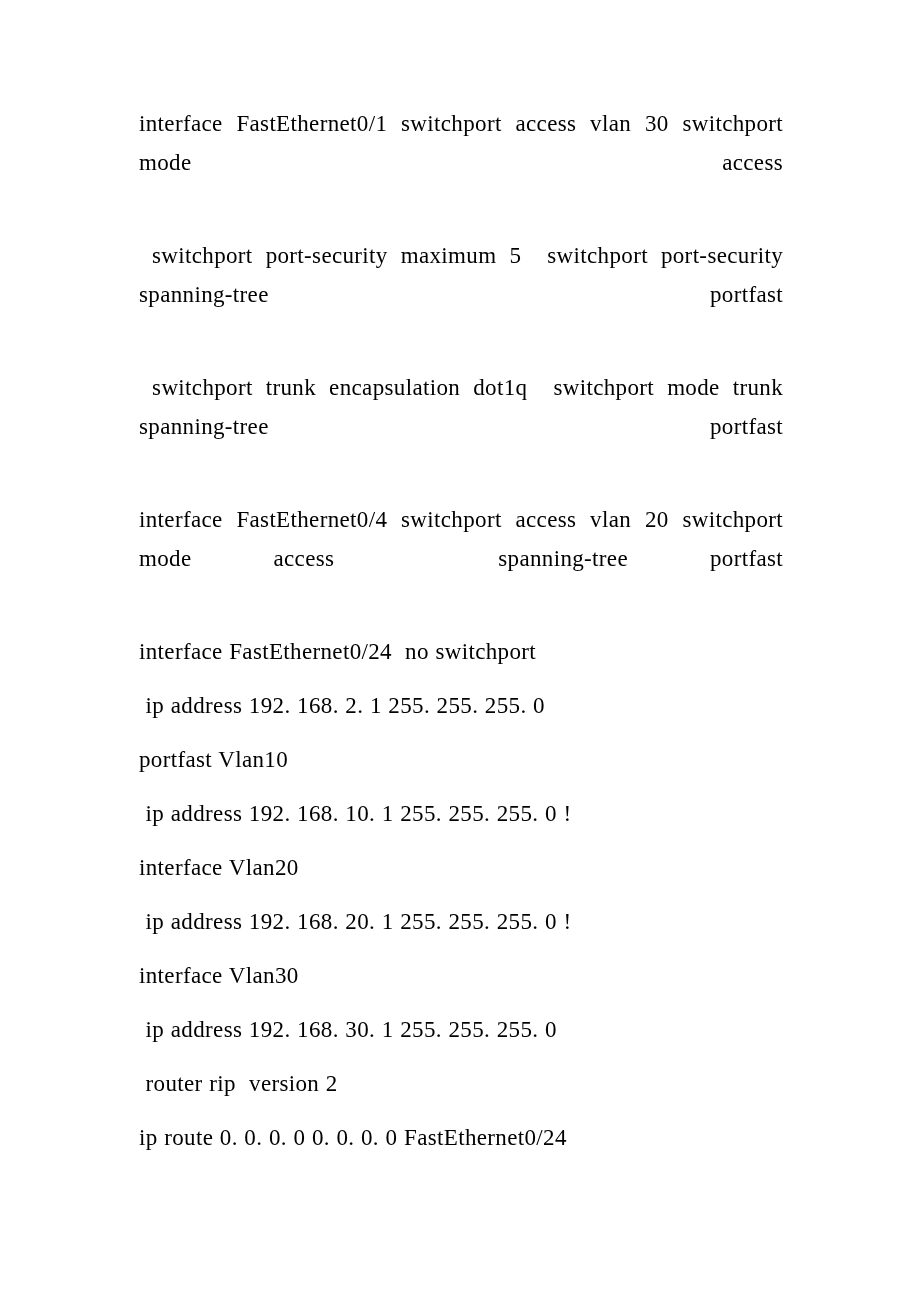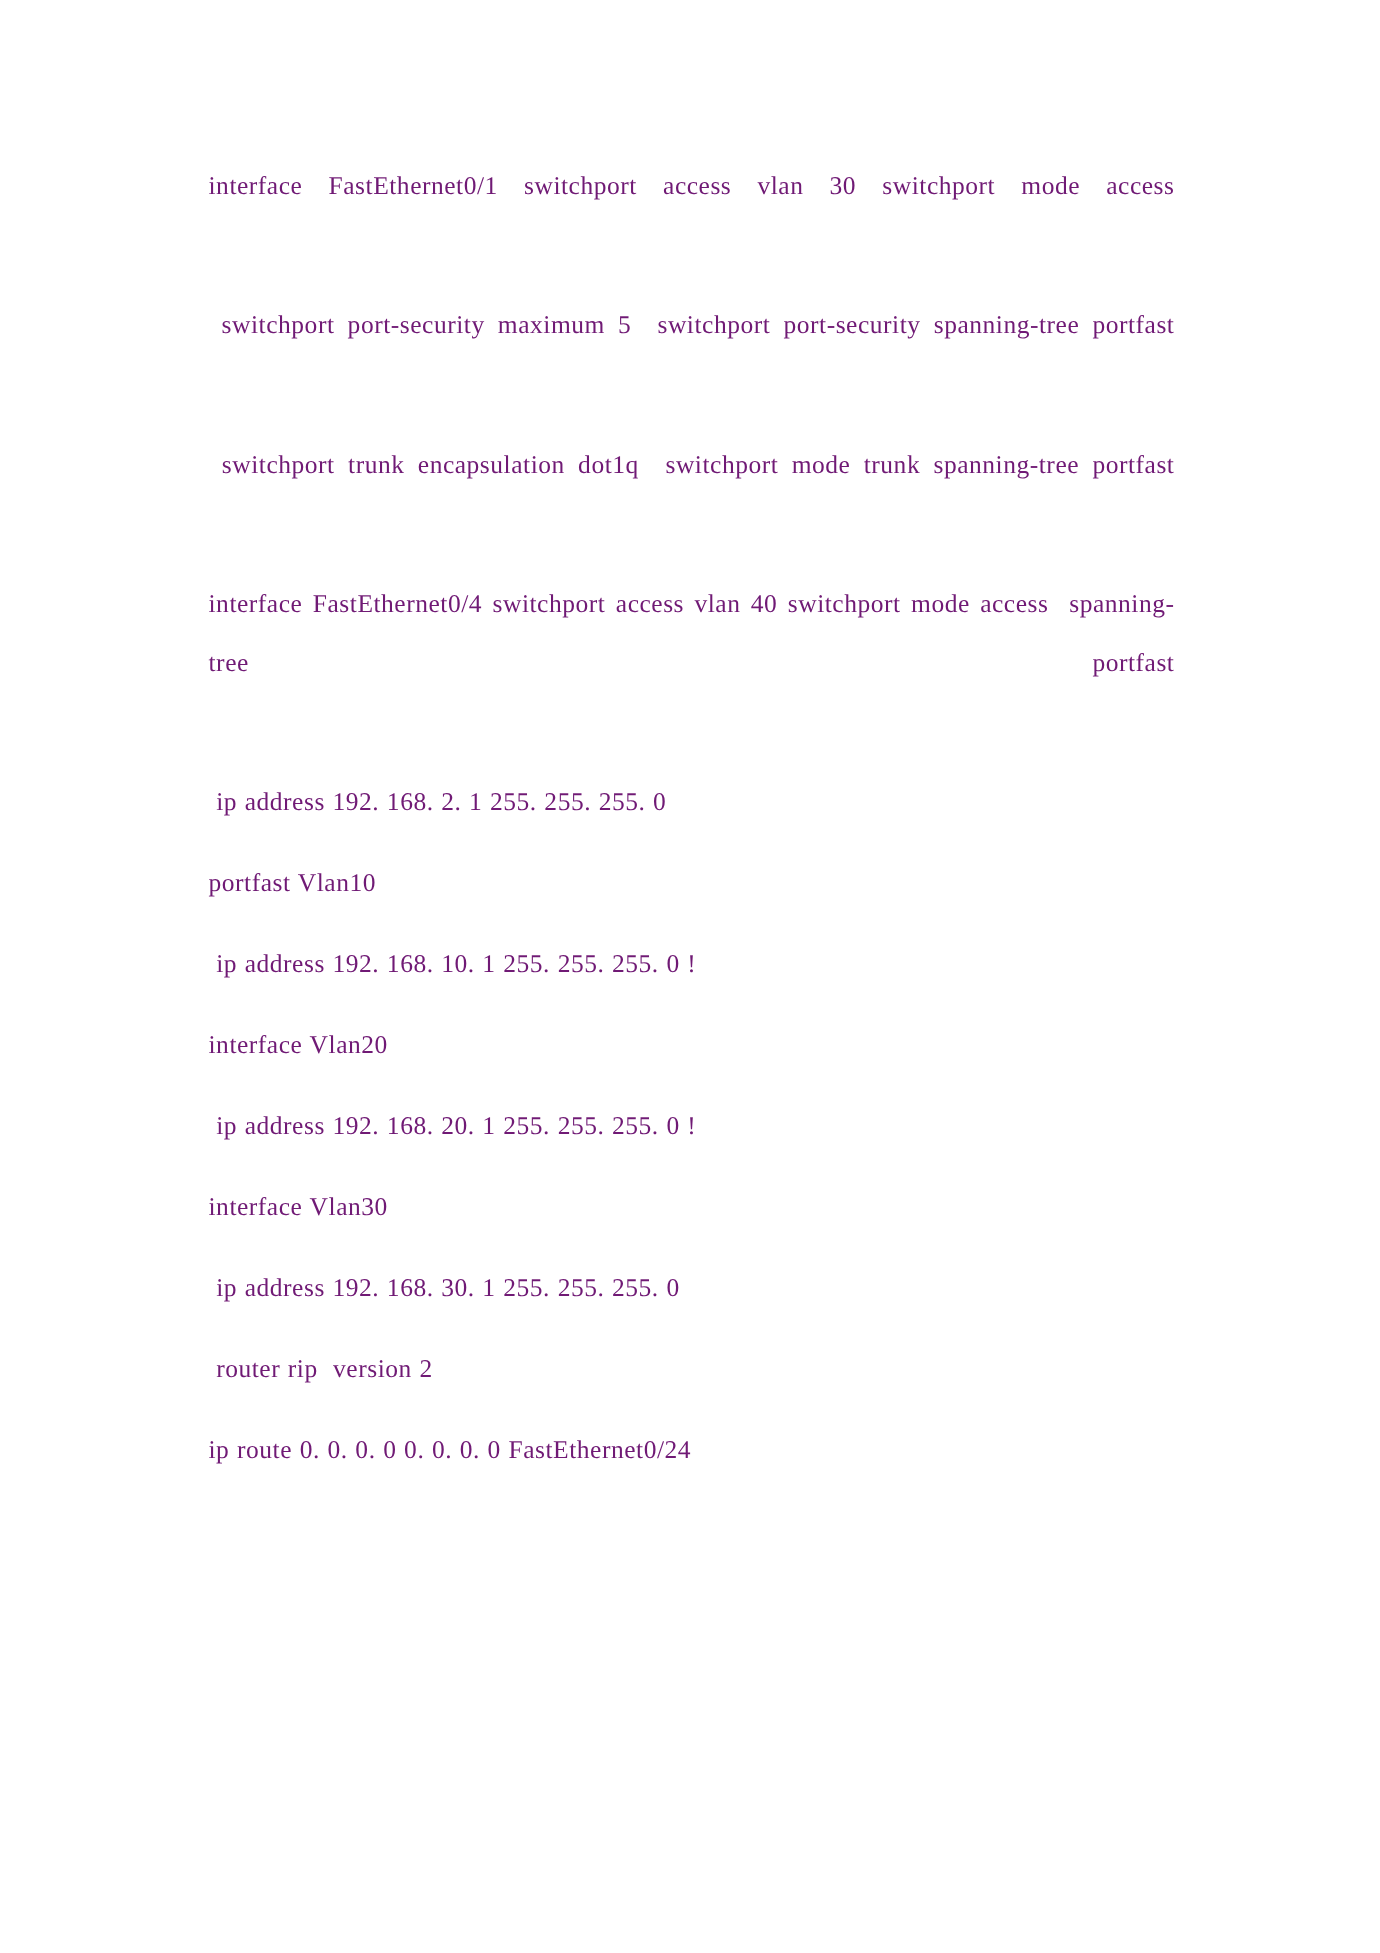--- a/index.html
+++ b/index.html
@@ -22,23 +22,23 @@
     position: absolute;
     left: 139px;
     top: 104px;
     width: 644px;
   }
 
   .config-para {
     margin: 0 0 15px 0;
     padding: 0;
     font-family: "Liberation Serif", "DejaVu Serif", serif;
-    font-size: 17px;
+    font-size: 23px;
     line-height: 39px;
-    color: #701a75;
+    color: #000000;
     text-align: justify;
     text-justify: inter-word;
     white-space: pre-wrap;
     word-spacing: 0.5px;
     letter-spacing: 0.35px;
     -webkit-font-smoothing: antialiased;
   }
 
   
   .config-para.justify-last::after {
@@ -53,21 +53,22 @@
   }
 </style>
 </head>
 <body>
 
 <div id="page">
   <div id="doc-body">
       <p class="config-para justify-last">interface FastEthernet0/1 switchport access vlan 30 switchport mode access</p>
       <p class="config-para justify-last"> switchport port-security maximum 5  switchport port-security spanning-tree portfast</p>
       <p class="config-para justify-last"> switchport trunk encapsulation dot1q  switchport mode trunk spanning-tree portfast</p>
-      <p class="config-para justify-last">interface FastEthernet0/4 switchport access vlan 40 switchport mode access  spanning-tree portfast</p>
+      <p class="config-para justify-last">interface FastEthernet0/4 switchport access vlan 20 switchport mode access  spanning-tree portfast</p>
+      <p class="config-para">interface FastEthernet0/24  no switchport</p>
       <p class="config-para"> ip address 192. 168. 2. 1 255. 255. 255. 0</p>
       <p class="config-para">portfast Vlan10</p>
       <p class="config-para"> ip address 192. 168. 10. 1 255. 255. 255. 0 !</p>
       <p class="config-para">interface Vlan20</p>
       <p class="config-para"> ip address 192. 168. 20. 1 255. 255. 255. 0 !</p>
       <p class="config-para">interface Vlan30</p>
       <p class="config-para"> ip address 192. 168. 30. 1 255. 255. 255. 0</p>
       <p class="config-para"> router rip  version 2</p>
       <p class="config-para">ip route 0. 0. 0. 0 0. 0. 0. 0 FastEthernet0/24</p>
     </div>

